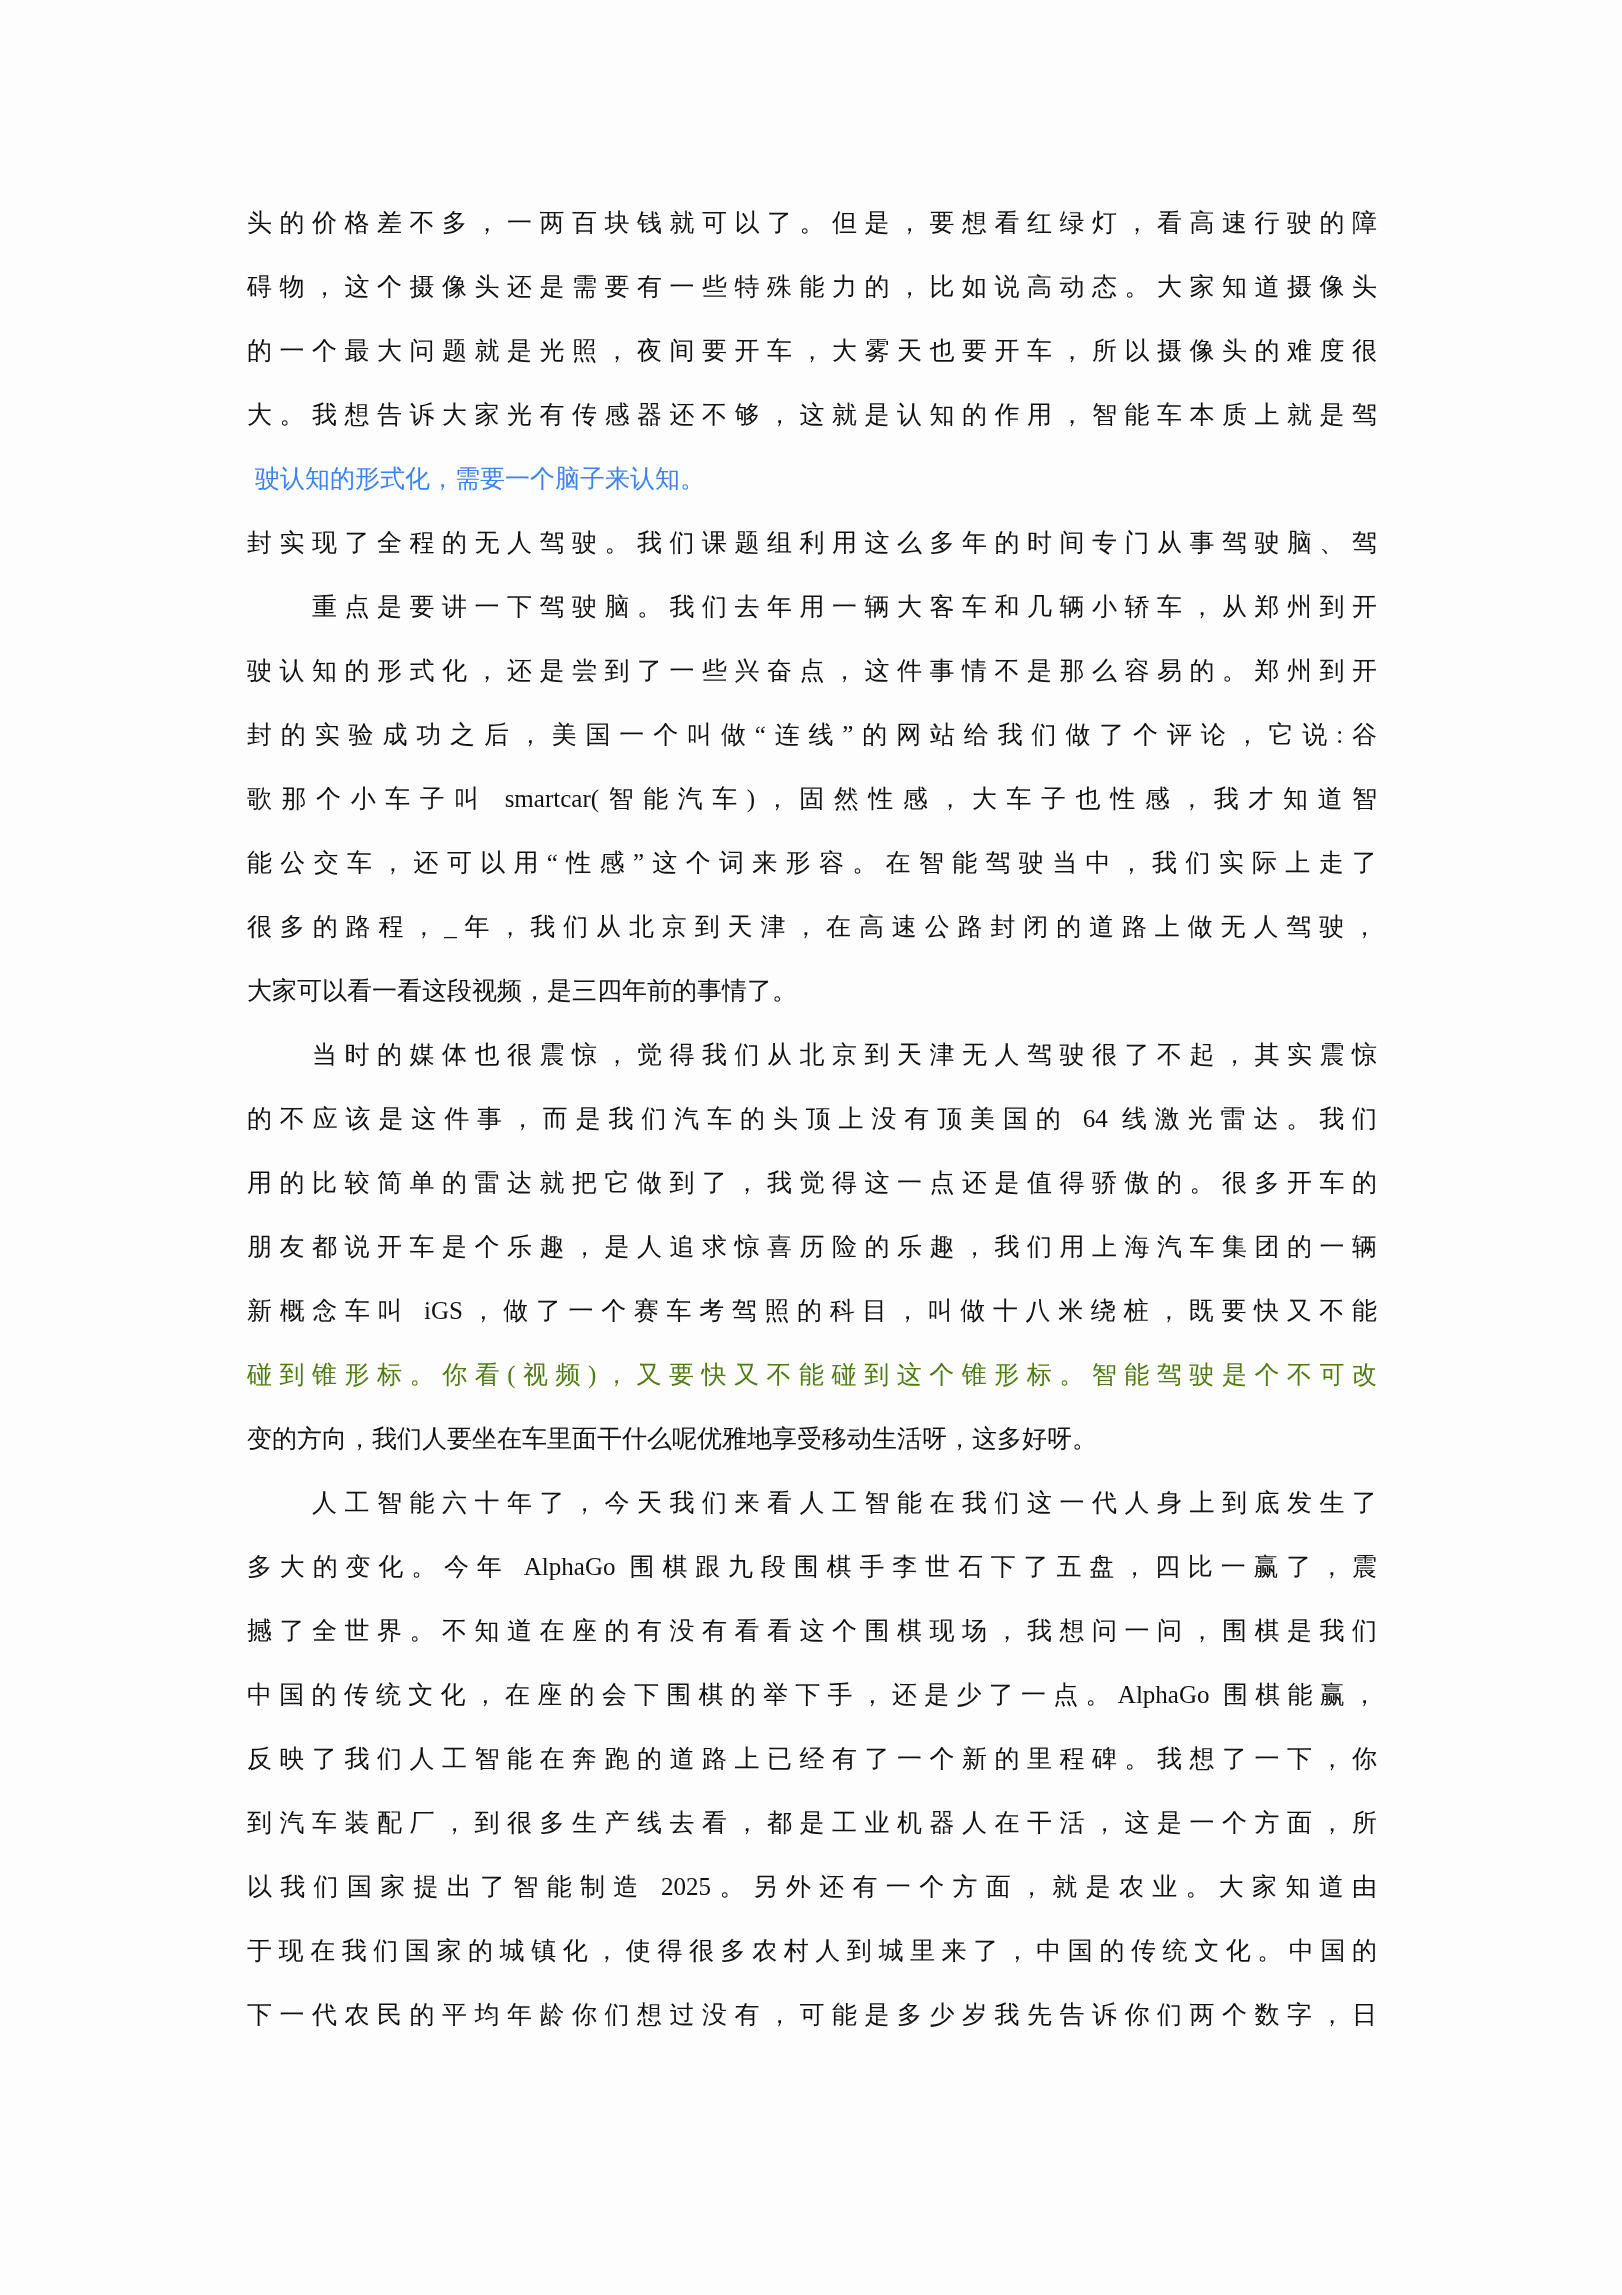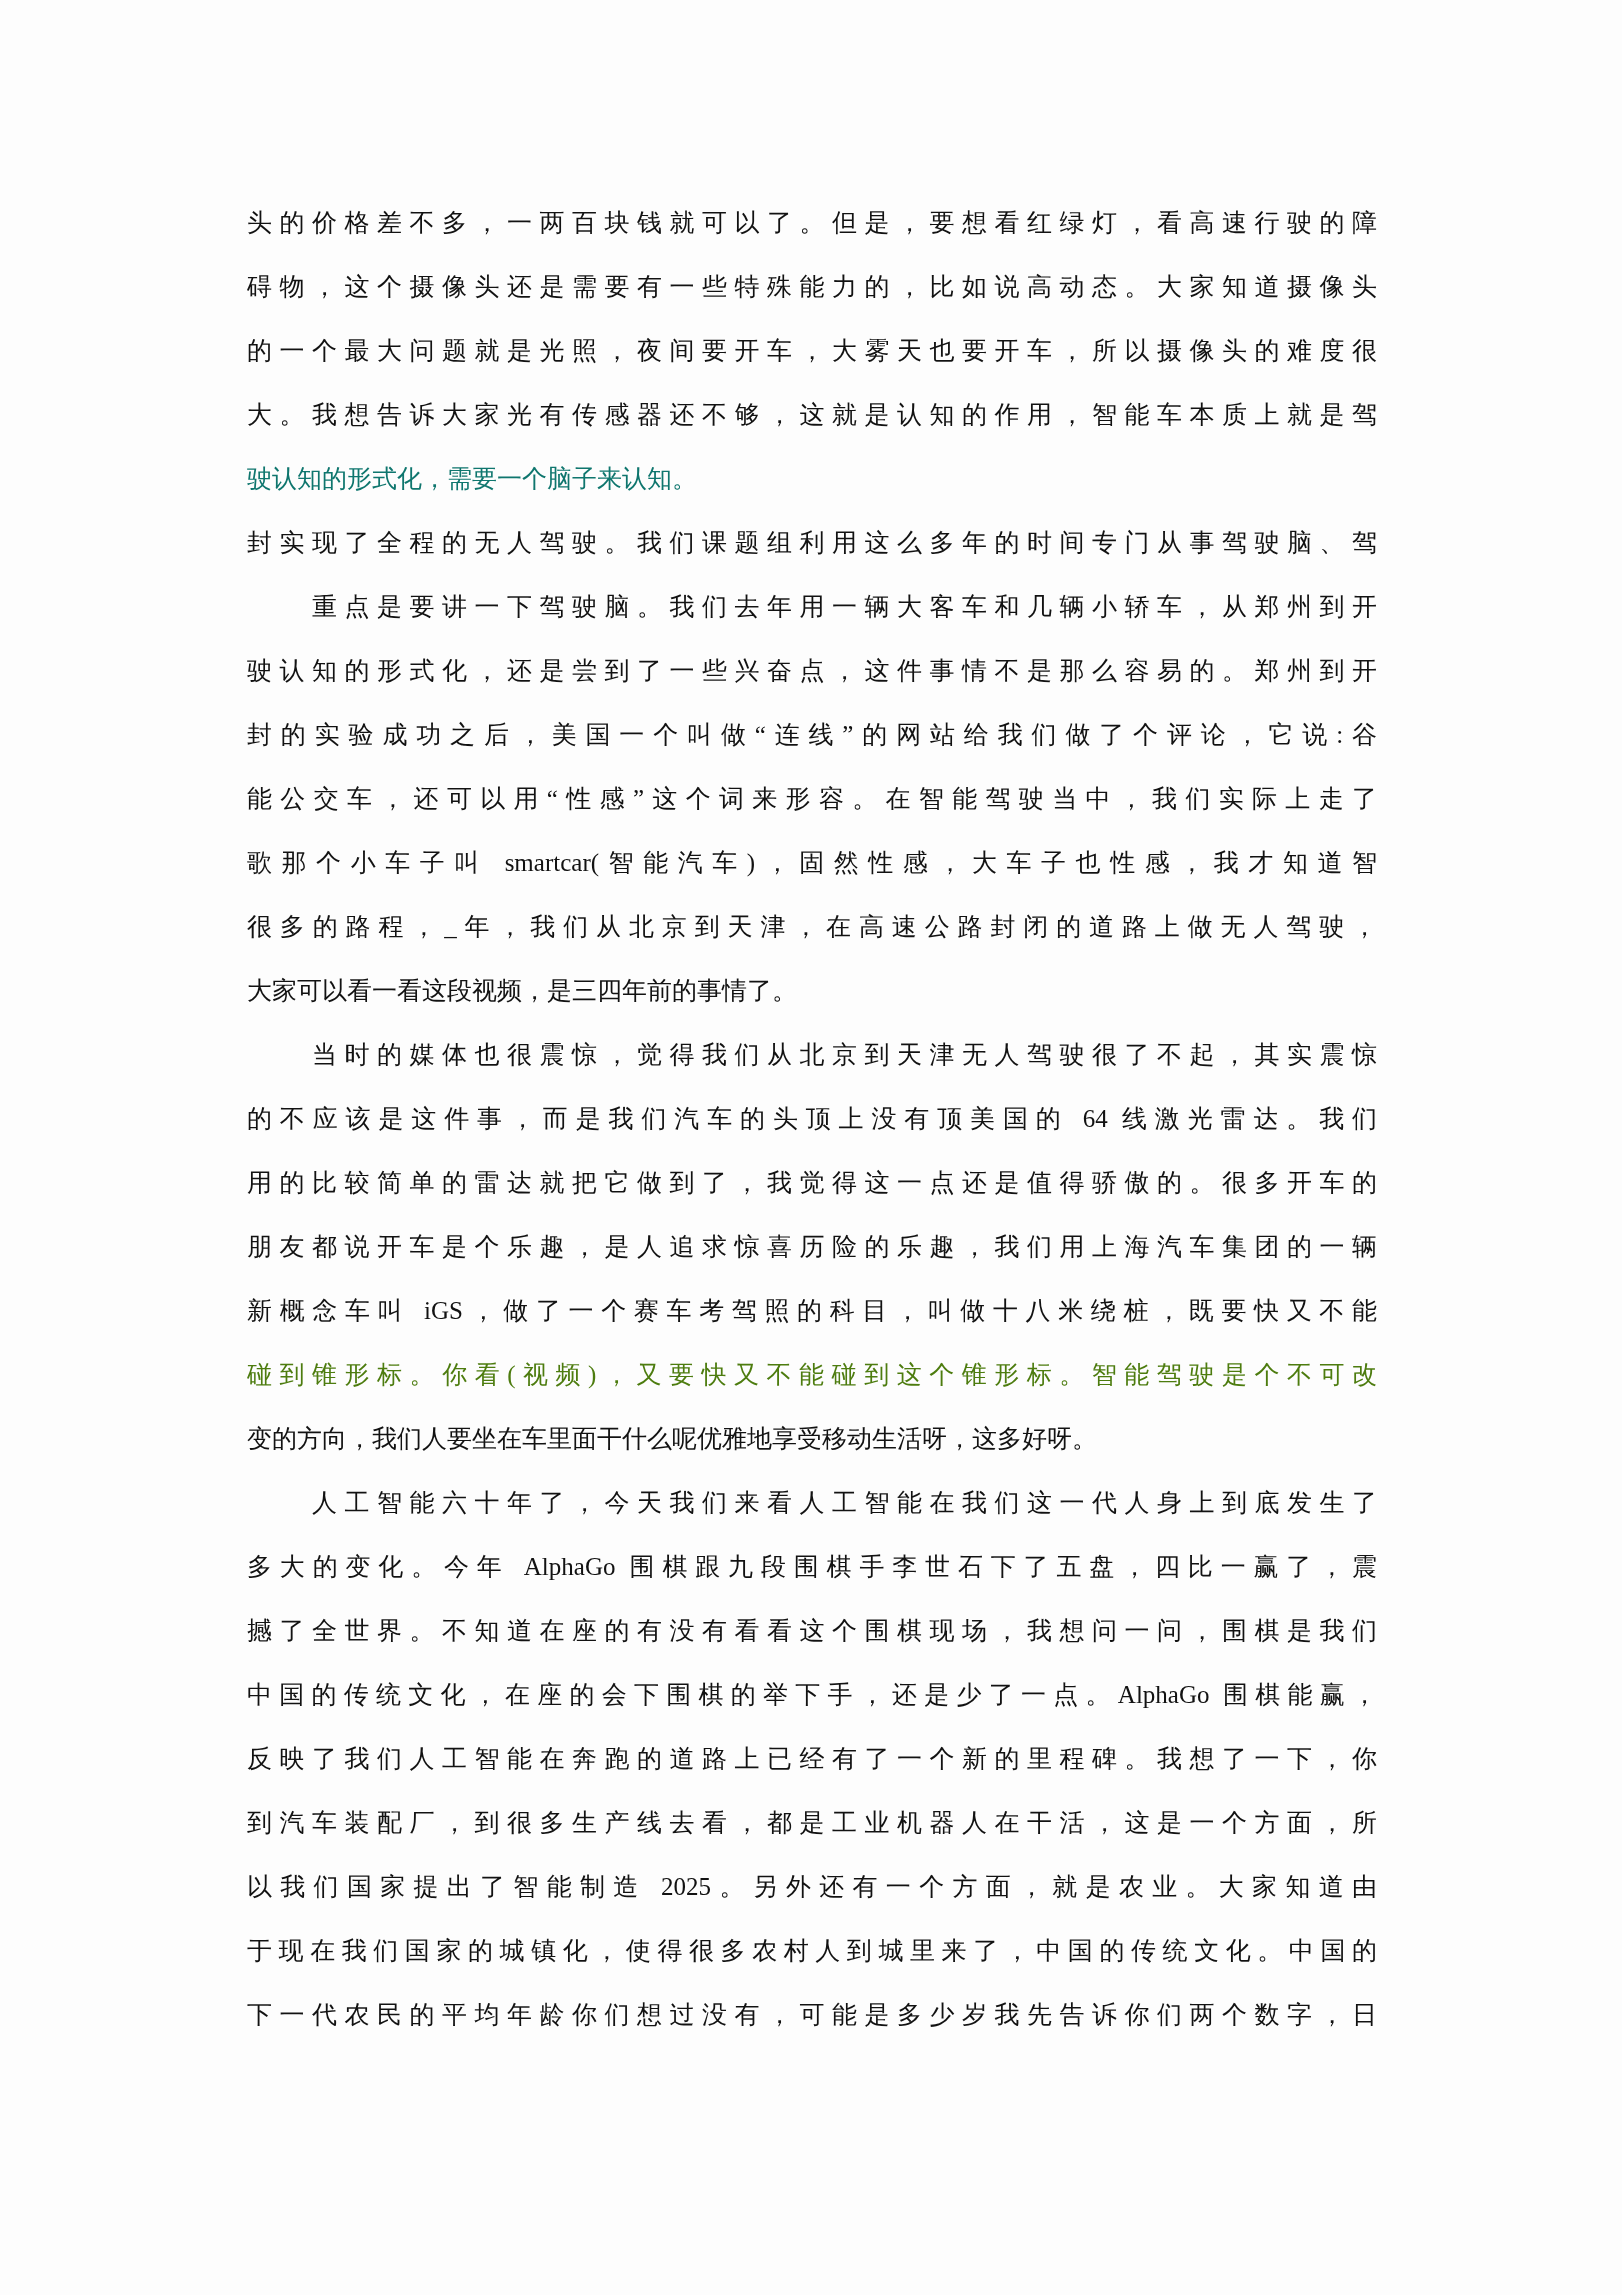--- a/index.html
+++ b/index.html
@@ -38,29 +38,29 @@
 </head>
 <body style="background: rgb(253, 253, 253);">
 
 <main class="page">
   <div class="text-block">
       <section class="paragraph">
         <div class="line" style="color: rgb(18, 18, 18);">头的价格差不多，一两百块钱就可以了。但是，要想看红绿灯，看高速行驶的障</div>
         <div class="line" style="color: rgb(18, 18, 18);">碍物，这个摄像头还是需要有一些特殊能力的，比如说高动态。大家知道摄像头</div>
         <div class="line" style="color: rgb(18, 18, 18);">的一个最大问题就是光照，夜间要开车，大雾天也要开车，所以摄像头的难度很</div>
         <div class="line" style="color: rgb(18, 18, 18);">大。我想告诉大家光有传感器还不够，这就是认知的作用，智能车本质上就是驾</div>
-        <div class="line short" style="color: #0f766e;">驶认知的形式化，需要一个脑子来认知。</div>
+        <div class="line short" style="color: #3b82f6; margin-left: 8px;">驶认知的形式化，需要一个脑子来认知。</div>
       </section>
       <section class="paragraph">
         <div class="line" style="color: rgb(18, 18, 18);">封实现了全程的无人驾驶。我们课题组利用这么多年的时间专门从事驾驶脑、驾</div>
         <div class="line indent" style="color: rgb(18, 18, 18);">重点是要讲一下驾驶脑。我们去年用一辆大客车和几辆小轿车，从郑州到开</div>
         <div class="line" style="color: rgb(18, 18, 18);">驶认知的形式化，还是尝到了一些兴奋点，这件事情不是那么容易的。郑州到开</div>
         <div class="line" style="color: rgb(18, 18, 18);">封的实验成功之后，美国一个叫做“连线”的网站给我们做了个评论，它说:谷</div>
+        <div class="line" style="color: rgb(18, 18, 18);">歌那个小车子叫 smartcar(智能汽车)，固然性感，大车子也性感，我才知道智</div>
         <div class="line" style="color: rgb(18, 18, 18);">能公交车，还可以用“性感”这个词来形容。在智能驾驶当中，我们实际上走了</div>
-        <div class="line" style="color: rgb(18, 18, 18);">歌那个小车子叫 smartcar(智能汽车)，固然性感，大车子也性感，我才知道智</div>
         <div class="line" style="color: rgb(18, 18, 18);">很多的路程，_年，我们从北京到天津，在高速公路封闭的道路上做无人驾驶，</div>
         <div class="line short" style="color: rgb(18, 18, 18);">大家可以看一看这段视频，是三四年前的事情了。</div>
       </section>
       <section class="paragraph">
         <div class="line indent" style="color: rgb(18, 18, 18);">当时的媒体也很震惊，觉得我们从北京到天津无人驾驶很了不起，其实震惊</div>
         <div class="line" style="color: rgb(18, 18, 18);">的不应该是这件事，而是我们汽车的头顶上没有顶美国的 64 线激光雷达。我们</div>
         <div class="line" style="color: rgb(18, 18, 18);">用的比较简单的雷达就把它做到了，我觉得这一点还是值得骄傲的。很多开车的</div>
         <div class="line" style="color: rgb(18, 18, 18);">朋友都说开车是个乐趣，是人追求惊喜历险的乐趣，我们用上海汽车集团的一辆</div>
         <div class="line" style="color: rgb(18, 18, 18);">新概念车叫 iGS，做了一个赛车考驾照的科目，叫做十八米绕桩，既要快又不能</div>
         <div class="line" style="color: #4d7c0f;">碰到锥形标。你看(视频)，又要快又不能碰到这个锥形标。智能驾驶是个不可改</div>

